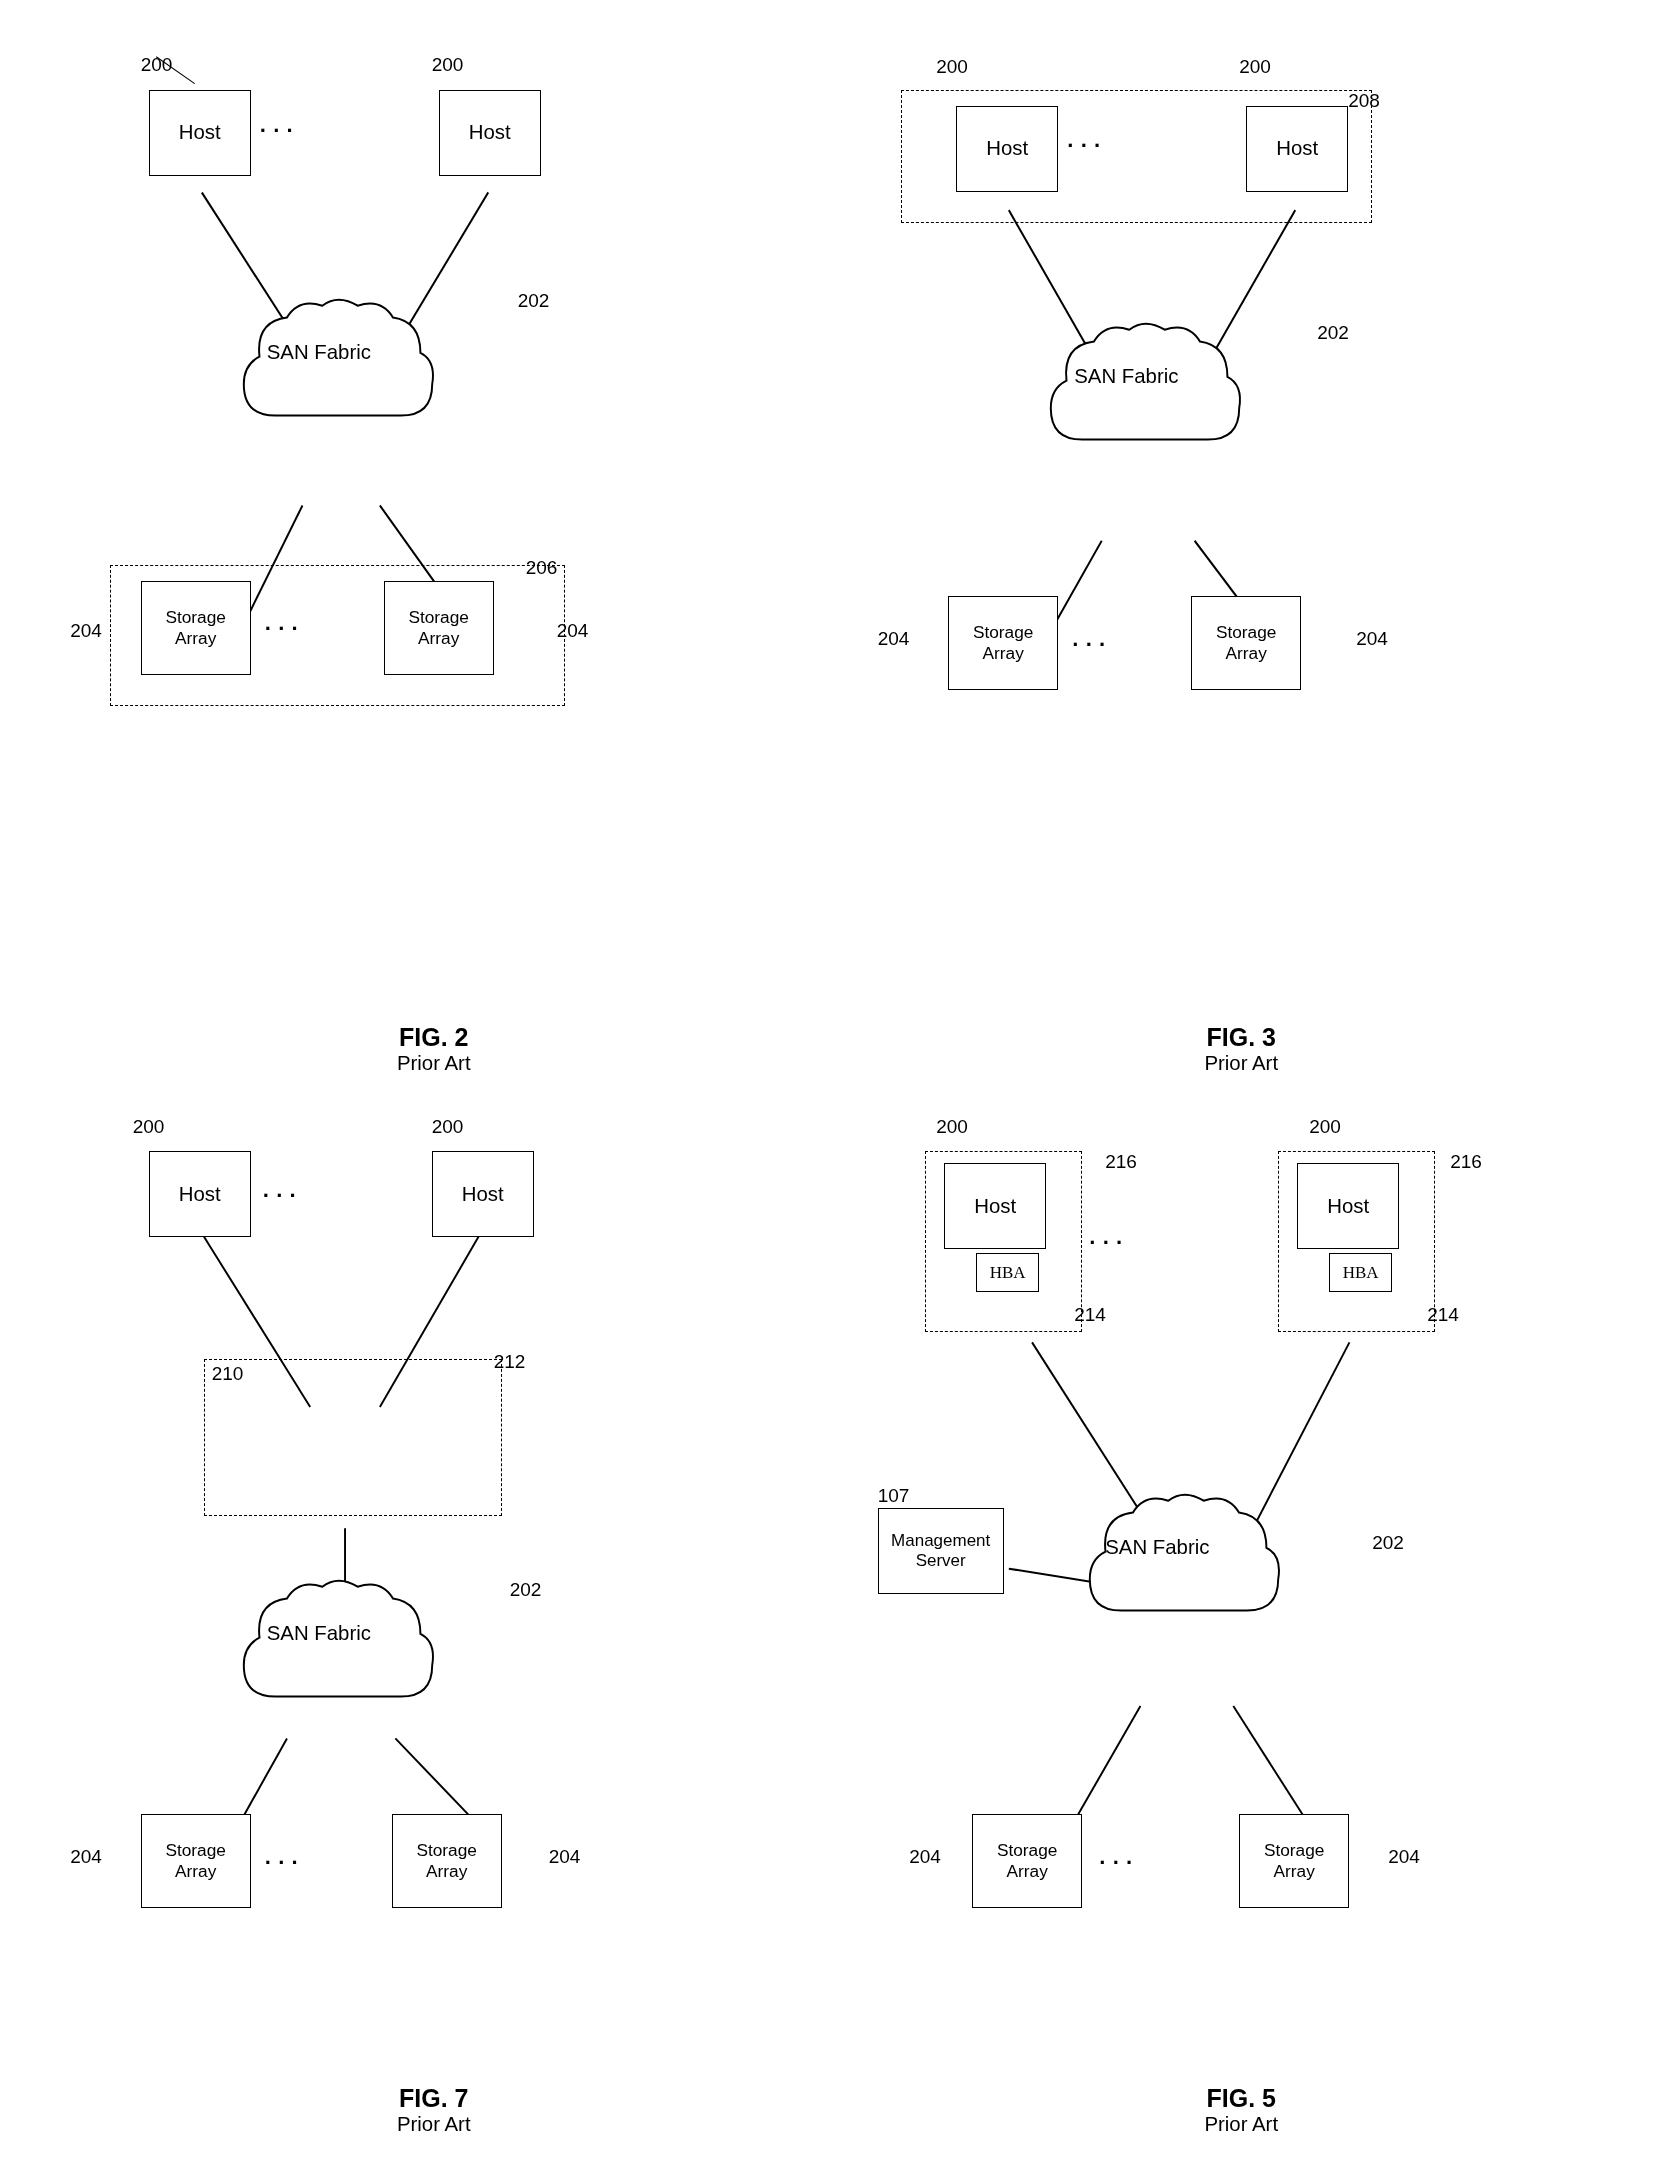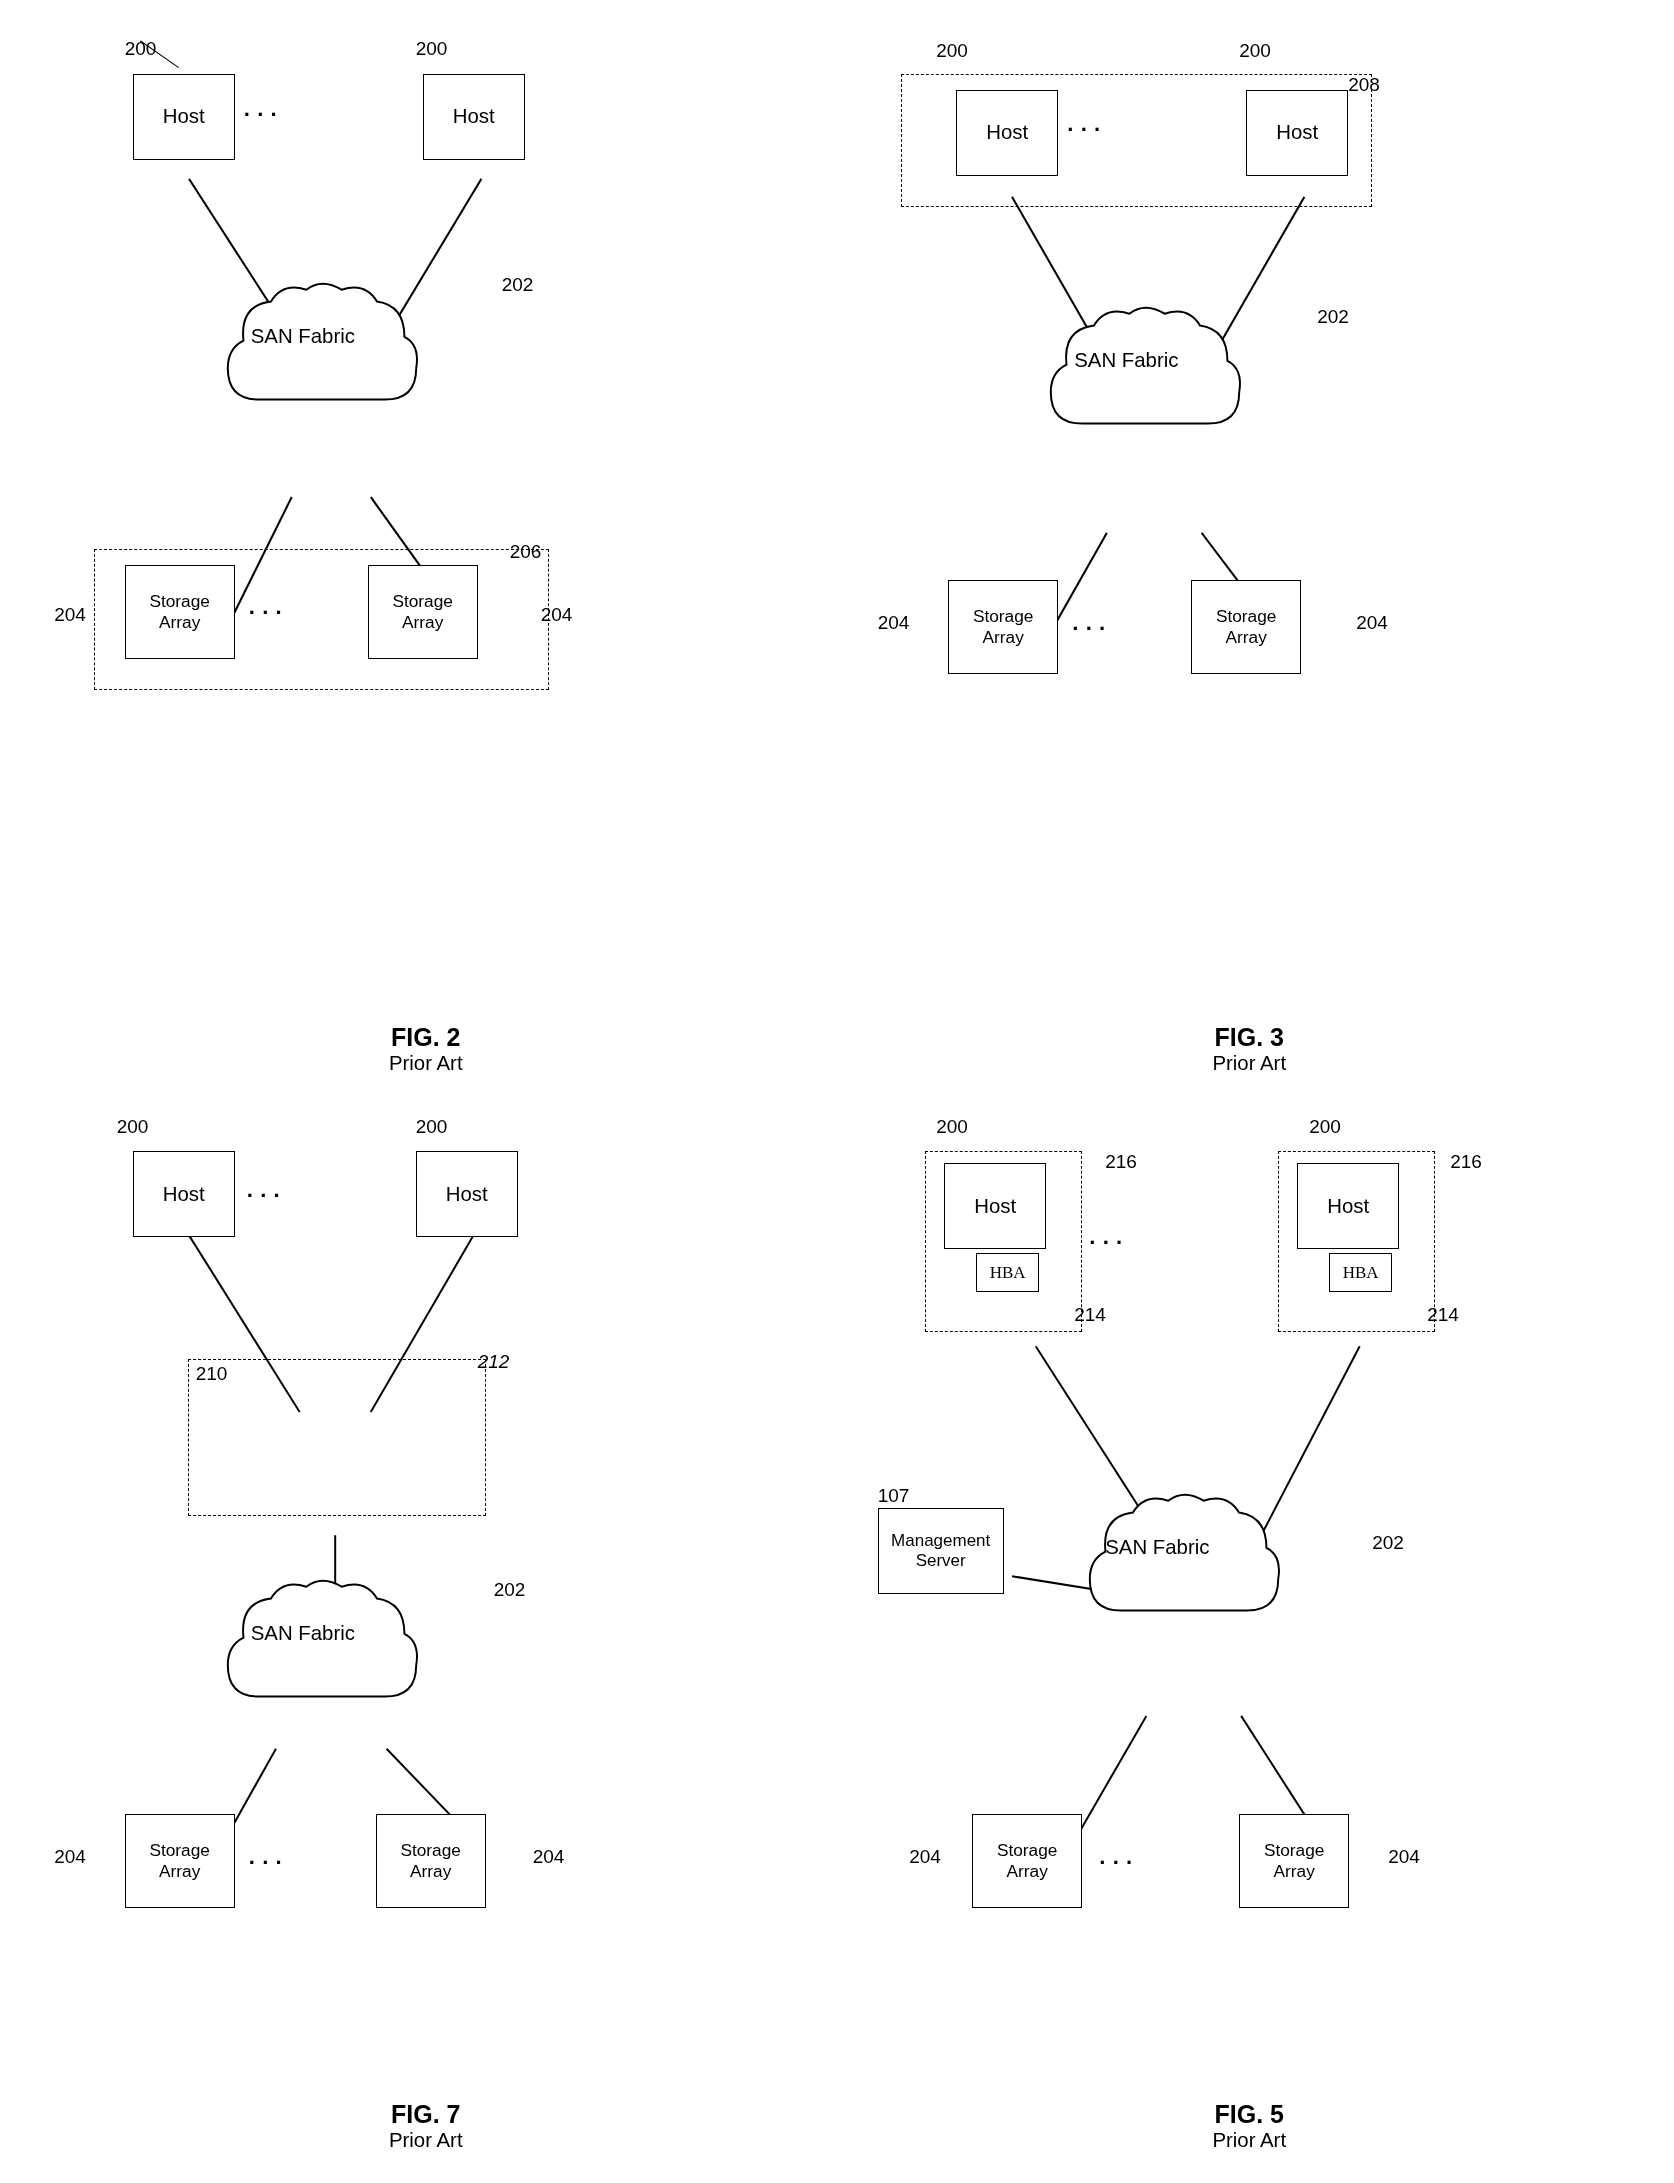--- a/index.html
+++ b/index.html
@@ -11,21 +11,21 @@
       position: relative;
       overflow: hidden;
     }
 
     .page {
       display: grid;
       grid-template-columns: 1fr 1fr;
       grid-template-rows: 1fr 1fr;
       width: 100%;
       height: 100%;
-      padding: 15px;
+      padding: 31px;
       gap: 2px;
     }
 
     .diagram {
       position: relative;
       display: flex;
       flex-direction: column;
       align-items: center;
       justify-content: flex-start;
       padding: 15.7px;
@@ -277,21 +277,21 @@
       <div class="abs ref" style="left:86px;top:7.8px;">200</div>
       <div class="abs ref" style="left:385px;top:7.8px;">200</div>
 
       <div class="abs box host-box" style="left:102px;top:43px;">Host</div>
       <div class="abs dots" style="left:216px;top:75px;">· · ·</div>
 
       <div class="abs box host-box" style="left:385px;top:43px;">Host</div>
 
       <div class="abs dashed-group" style="left:157px;top:251px;width:298px;height:157px;"></div>
 
-      <div class="abs ref" style="left:447px;top:243px;font-style:italic;">212</div>
+      <div class="abs ref" style="left:447px;top:243px;">212</div>
 
       <div class="abs ref" style="left:165px;top:255px;">210</div>
 
 
       <div class="abs ref" style="left:463px;top:471px;">202</div>
 
       <div class="abs" style="left:181px;top:463px;width:220px;height:157px;">
         <svg viewBox="0 0 280 200" width="220" height="157">
           <path d="M60,160 Q20,160 20,120 Q20,95 40,85 Q35,40 75,35 Q90,10 120,20 Q140,5 165,20 Q195,10 210,35 Q245,40 245,80 Q265,90 260,120 Q260,160 220,160 Z" fill="#fff" stroke="#000" stroke-width="2.5"></path>
         </svg>

